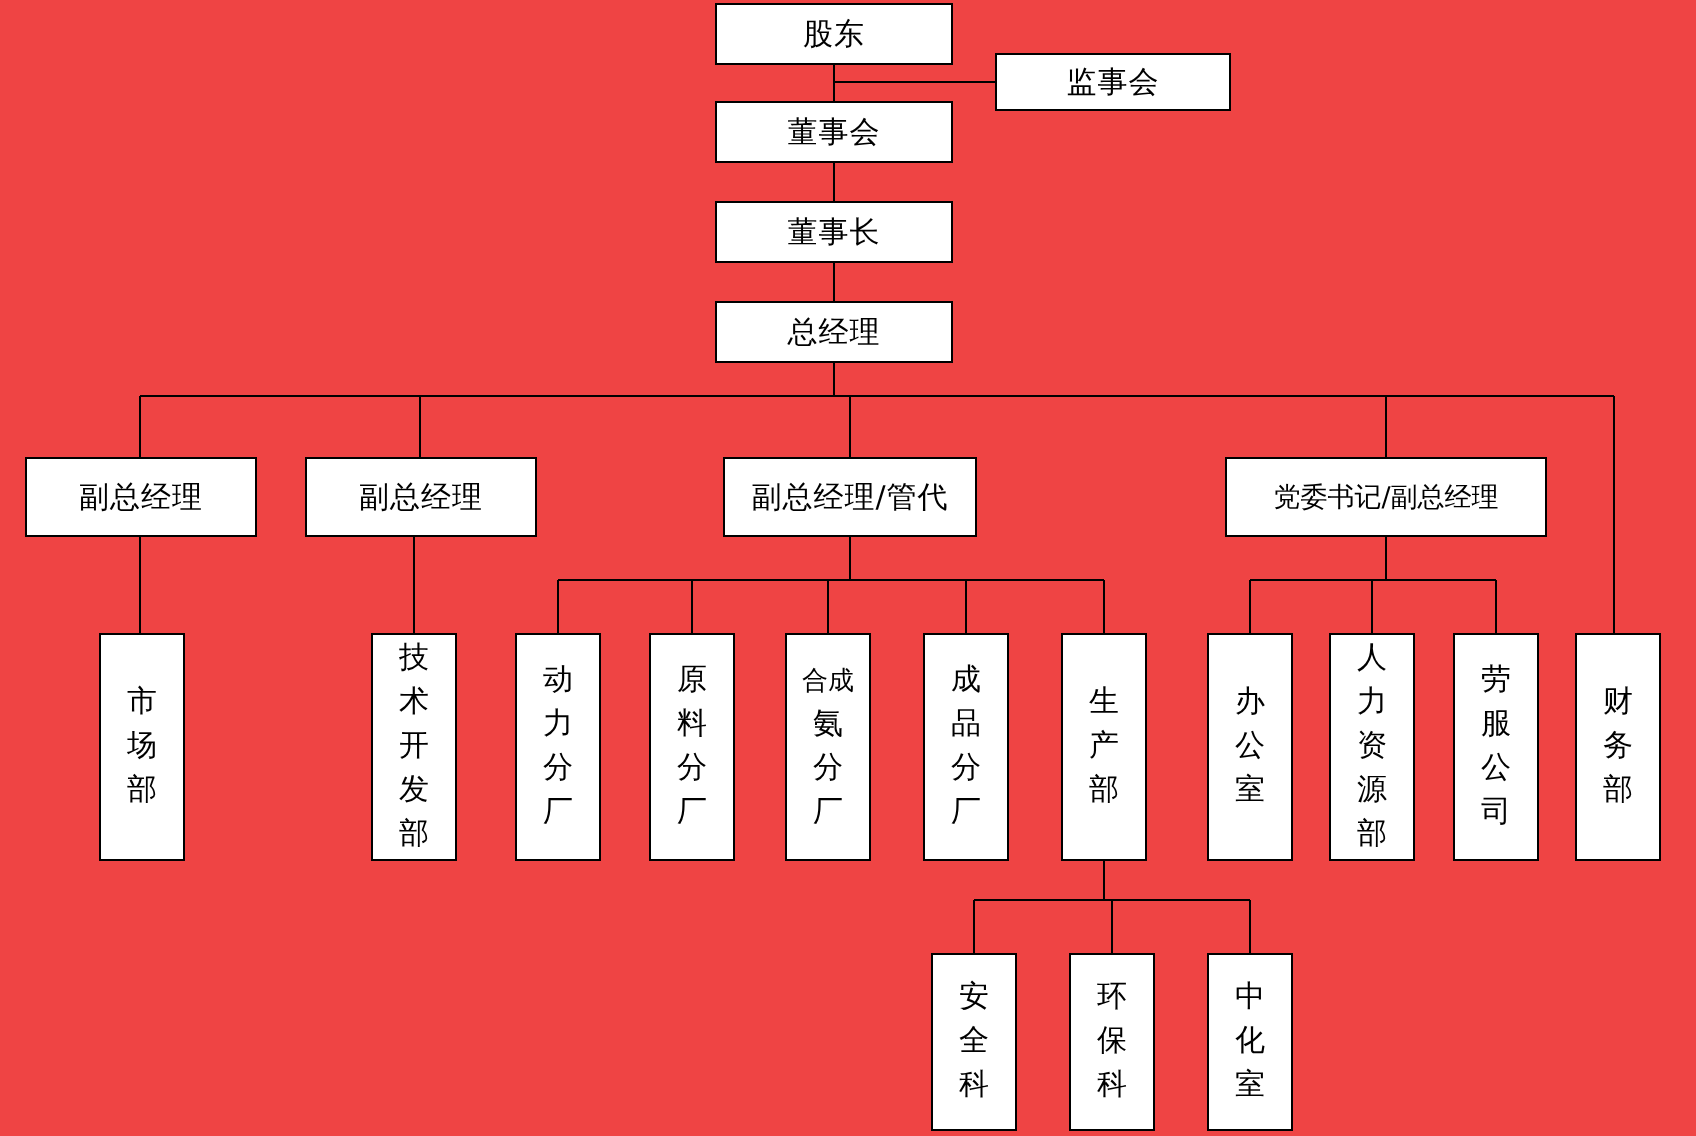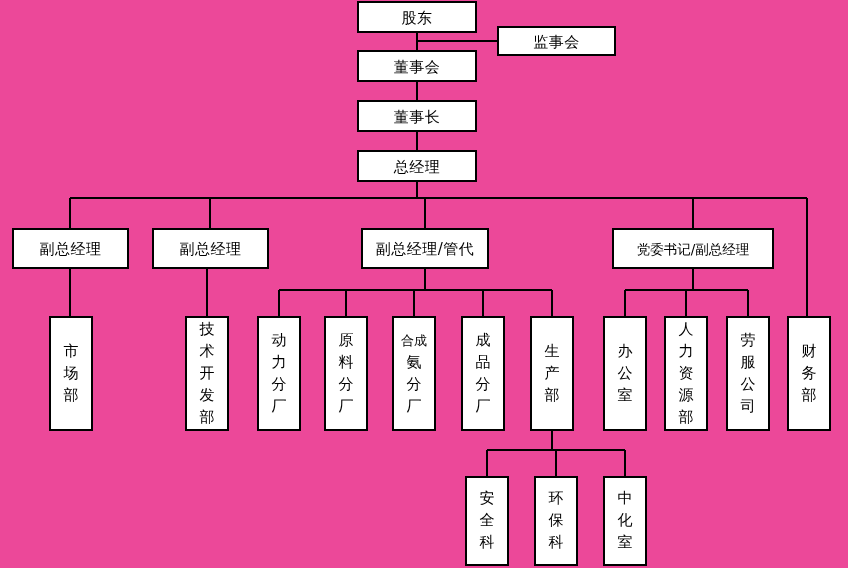--- a/index.html
+++ b/index.html
@@ -4,21 +4,21 @@
 <style>
   html, body {
     margin: 0;
     padding: 0;
     background: #ffffff;
   }
   #chart-root {
     position: relative;
     width: 848px;
     height: 568px;
-    background: #ec4899;
+    background: #ef4444;
     font-family: "DejaVu Sans", "Liberation Sans", sans-serif;
     overflow: hidden;
   }
   svg#org-canvas {
     position: absolute;
     top: 0;
     left: 0;
     width: 848px;
     height: 568px;
   }

